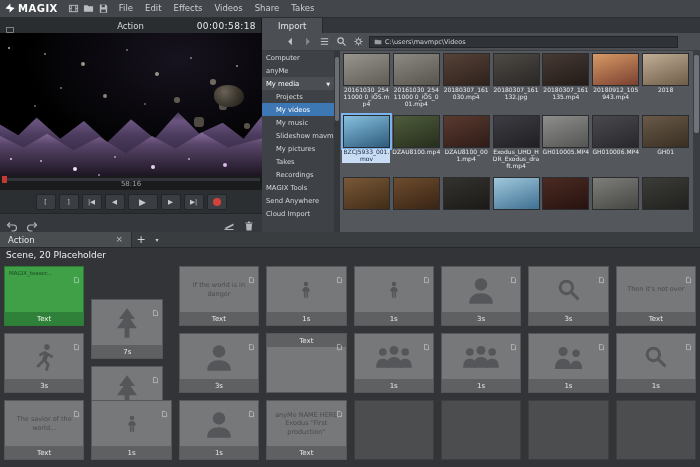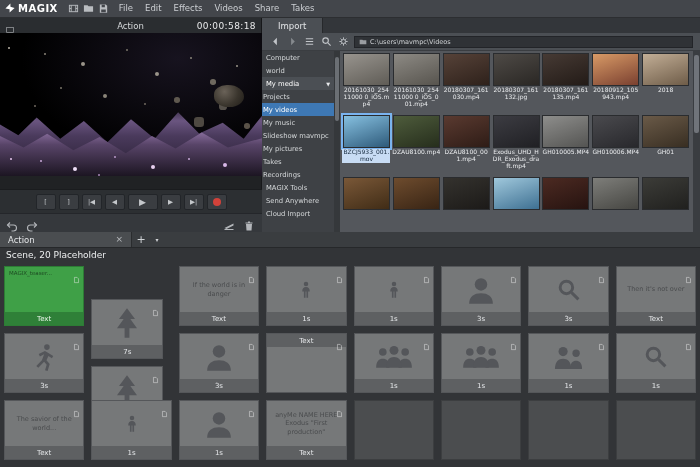--- a/index.html
+++ b/index.html
@@ -64,32 +64,32 @@
     display:flex; align-items:center; padding:0 6px; gap:7px; border-top:1px solid #24262a; }
   .es-icon { width:13px; height:13px; color:#b3b6ba; }
   .es-icon svg { width:12px; height:12px; }
   .es-right { margin-left:auto; display:flex; gap:7px; }
 
   
   .import-panel { position:absolute; top:18px; left:262px; width:438px; height:214px; background:#4b4f54; }
   .import-tabbar { height:15px; background:#33363a; display:flex; }
   .import-tab { background:#4b4f54; color:#e3e5e7; font-size:8.5px; padding:0 16px;
     display:flex; align-items:center; border-right:1px solid #26282b; }
-  .import-toolbar { height:18px; display:flex; align-items:center; gap:4px; padding:0 7px;
+  .import-toolbar { height:18px; display:flex; align-items:center; gap:4px; padding:0 22px;
     border-bottom:1px solid #3a3d41; }
   .tb-icon { width:13px; height:13px; color:#c2c5c9; display:flex; align-items:center; justify-content:center; }
   .tb-icon svg { width:11px; height:11px; }
   .path-field { flex:1; height:12px; background:#2f3236; border:1px solid #222428; color:#ced1d4;
     font-size:6.5px; display:flex; align-items:center; padding:0 4px; gap:3px; }
   .path-field svg { width:8px; height:8px; color:#9a9da1; }
 
   .tree { position:absolute; top:33px; left:0; width:72px; bottom:0; background:#3e4145; overflow:hidden; }
   .tree-item { height:13px; display:flex; align-items:center; padding:0 4px; color:#d5d8da;
     font-size:6.8px; white-space:nowrap; overflow:hidden; }
-  .tree-item.indent { padding-left:1px; }
+  .tree-item.indent { padding-left:14px; }
   .tree-item.selected { background:#3e78b4; color:#fff; }
   .tree-item.header { background:#4b4f54; color:#fff; }
   .tree-item .exp { margin-left:auto; font-size:5px; color:#e8eaec; }
   .tree-scroll { position:absolute; top:33px; left:72px; width:6px; bottom:0; background:#35383b; }
   .tree-scroll .thumb { position:absolute; top:6px; left:1px; width:4px; height:64px; background:#6b6f74; border-radius:2px; }
 
   .files { position:absolute; top:33px; left:78px; right:7px; bottom:0; background:#54575c; overflow:hidden; padding:2px; }
   .files-row { display:flex; height:62px; }
   .file-cell { width:49px; margin-right:1px; display:flex; flex-direction:column; align-items:center; }
   .file-thumb { width:47px; height:33px; border:1px solid #2a2c2f; }
@@ -185,20 +185,25 @@
       <span class="preview-timecode">00:00:58:18</span>
     </div>
     <div class="video">
       <div class="scene-sky"></div>
       <div class="stars"></div>
       <div class="big-rock"></div>
       <div class="rocks-back"></div>
       <div class="rocks-front"></div>
       <div class="sparkles"></div>
     </div>
+    <div class="scrub">
+      <div class="scrub-track"></div>
+      <div class="playhead"></div>
+      <div class="scrub-time">58:16</div>
+    </div>
     <div class="transport">
         <div class="t-btn">[</div>
         <div class="t-btn">]</div>
         <div class="t-btn">|◀</div>
         <div class="t-btn">◀</div>
         <div class="t-btn wide">▶</div>
         <div class="t-btn">▶</div>
         <div class="t-btn">▶|</div>
         <div class="t-btn">
           <span class="rec-dot"></span>
@@ -266,21 +271,21 @@
             <path d="M2 5h8l2 2h10v12H2z"></path>
           </svg>
         <span>C:\users\mavmpc\Videos</span>
       </div>
     </div>
     <div class="tree">
         <div class="tree-item">
           <span>Computer</span>
         </div>
         <div class="tree-item">
-          <span>world</span>
+          <span>anyMe</span>
         </div>
         <div class="tree-item header">
           <span>My media</span>
           <span class="exp">▼</span>
         </div>
         <div class="tree-item indent">
           <span>Projects</span>
         </div>
         <div class="tree-item indent selected">
           <span>My videos</span>

